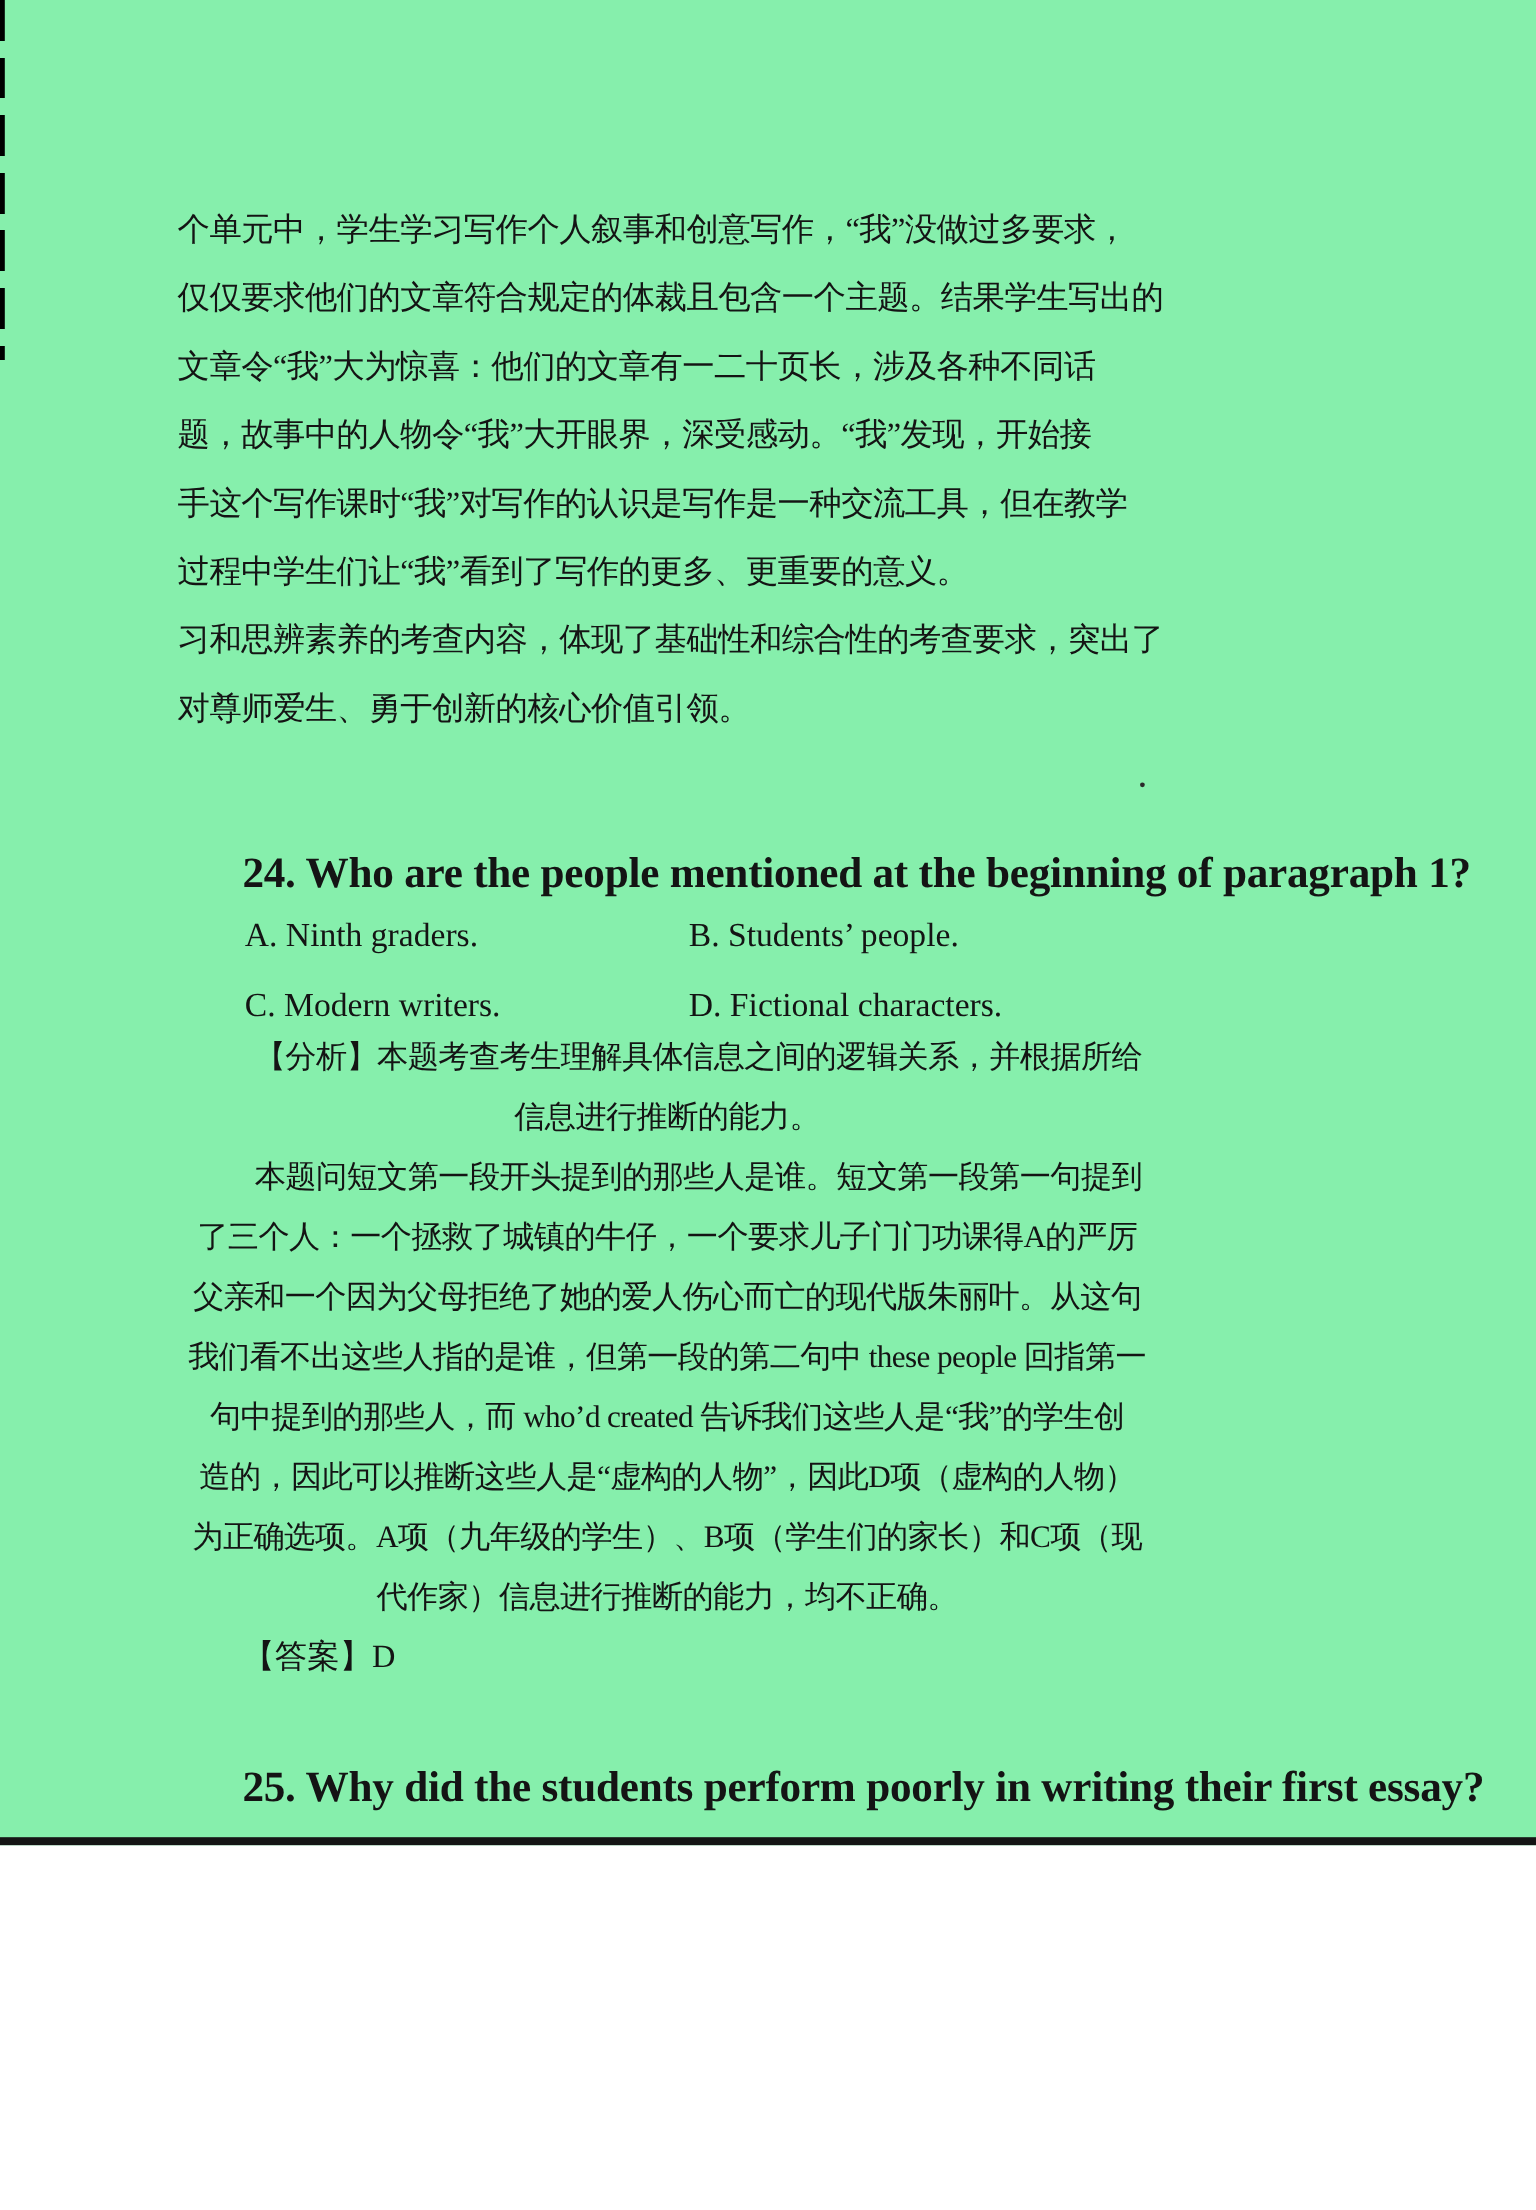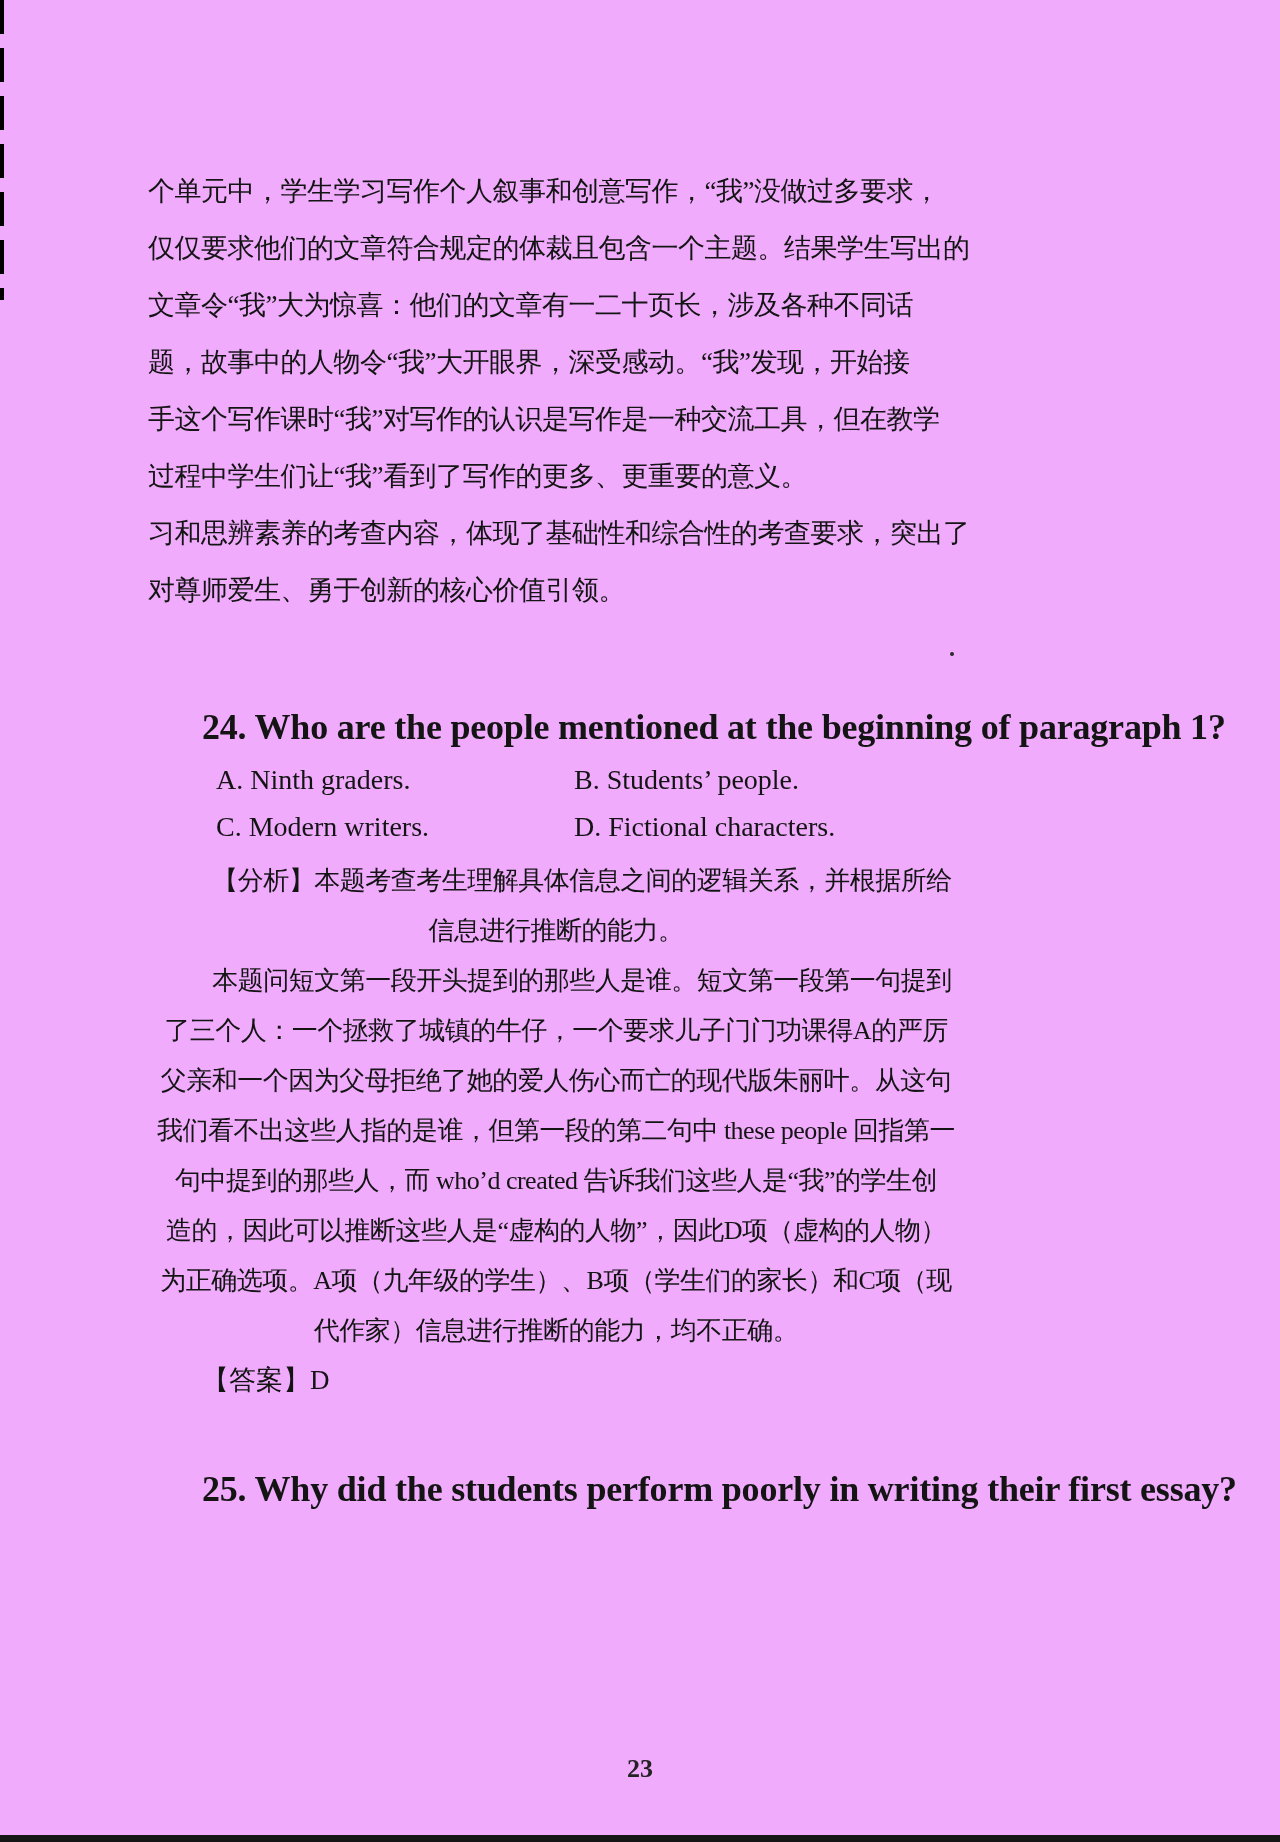--- a/index.html
+++ b/index.html
@@ -1,19 +1,19 @@
 <!DOCTYPE html>
 <html><head>
 <meta charset="utf-8">
 <style>
   html,body { margin:0; padding:0; background:#ffffff; }
   .page {
     position:relative;
-    width:1280px; height:1842px;
-    background:#f0abfc;
+    width:1280px; height:1538px;
+    background:#86efac;
     color:#141414;
     font-family:"Liberation Serif","DejaVu Serif",serif;
     overflow:hidden;
   }
   
   .cjk-block { position:absolute; left:148px; width:816px; }
   .cjk-block .line {
     white-space:nowrap;
     letter-spacing:-0.5px;
   }
@@ -21,22 +21,22 @@
   #analysis .line  { height:50px; line-height:50px; font-size:26px; }
   .ind { padding-left:52px; }
 
   
   .stem {
     position:absolute; left:202px;
     font-size:36px; font-weight:bold;
     white-space:nowrap; letter-spacing:-0.2px;
   }
   .opts-grid {
-    position:absolute; left:216px;
-    display:grid; grid-template-columns:358px auto;
+    position:absolute; left:204px;
+    display:grid; grid-template-columns:358px auto;gap:12px;
   }
   .opts-grid .opt { height:47px; line-height:47px; font-size:28px; white-space:nowrap; }
   .opts-col { position:absolute; left:202px; }
   .opts-col .opt { height:50px; line-height:50px; font-size:28px; white-space:nowrap; }
 
   .answer-line {
     position:absolute; left:202px; top:1360px;
     font-size:27px; height:40px; line-height:40px; white-space:nowrap;
   }
 

